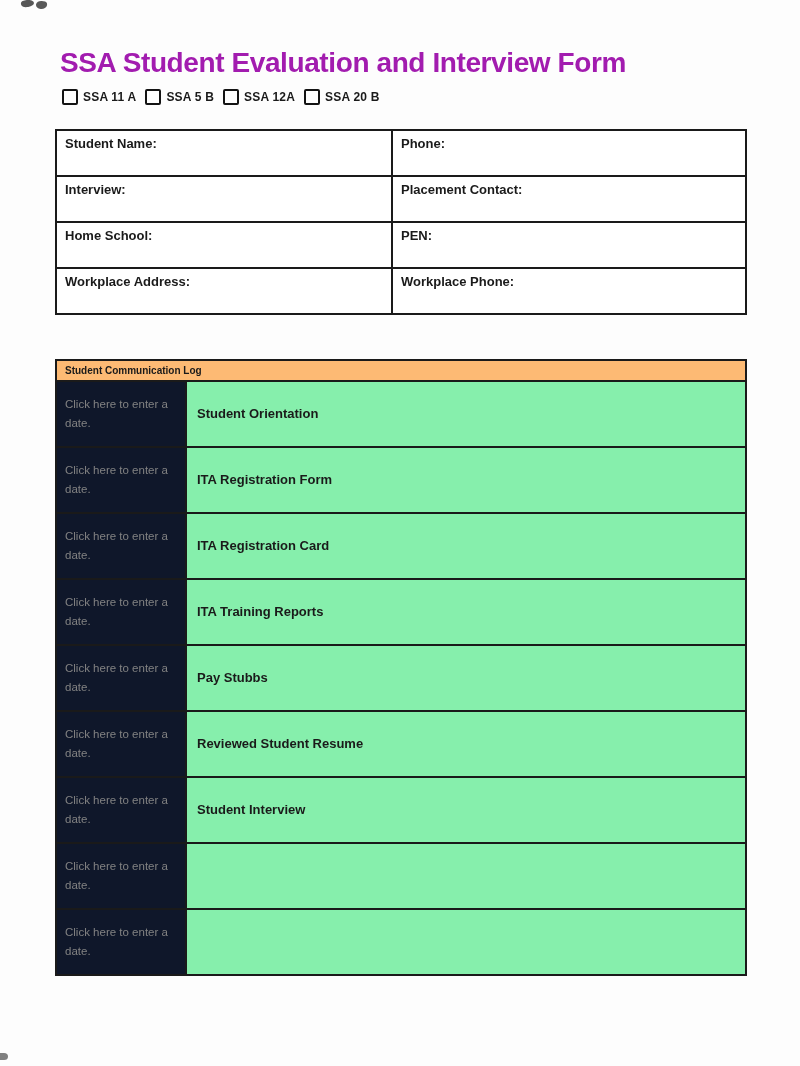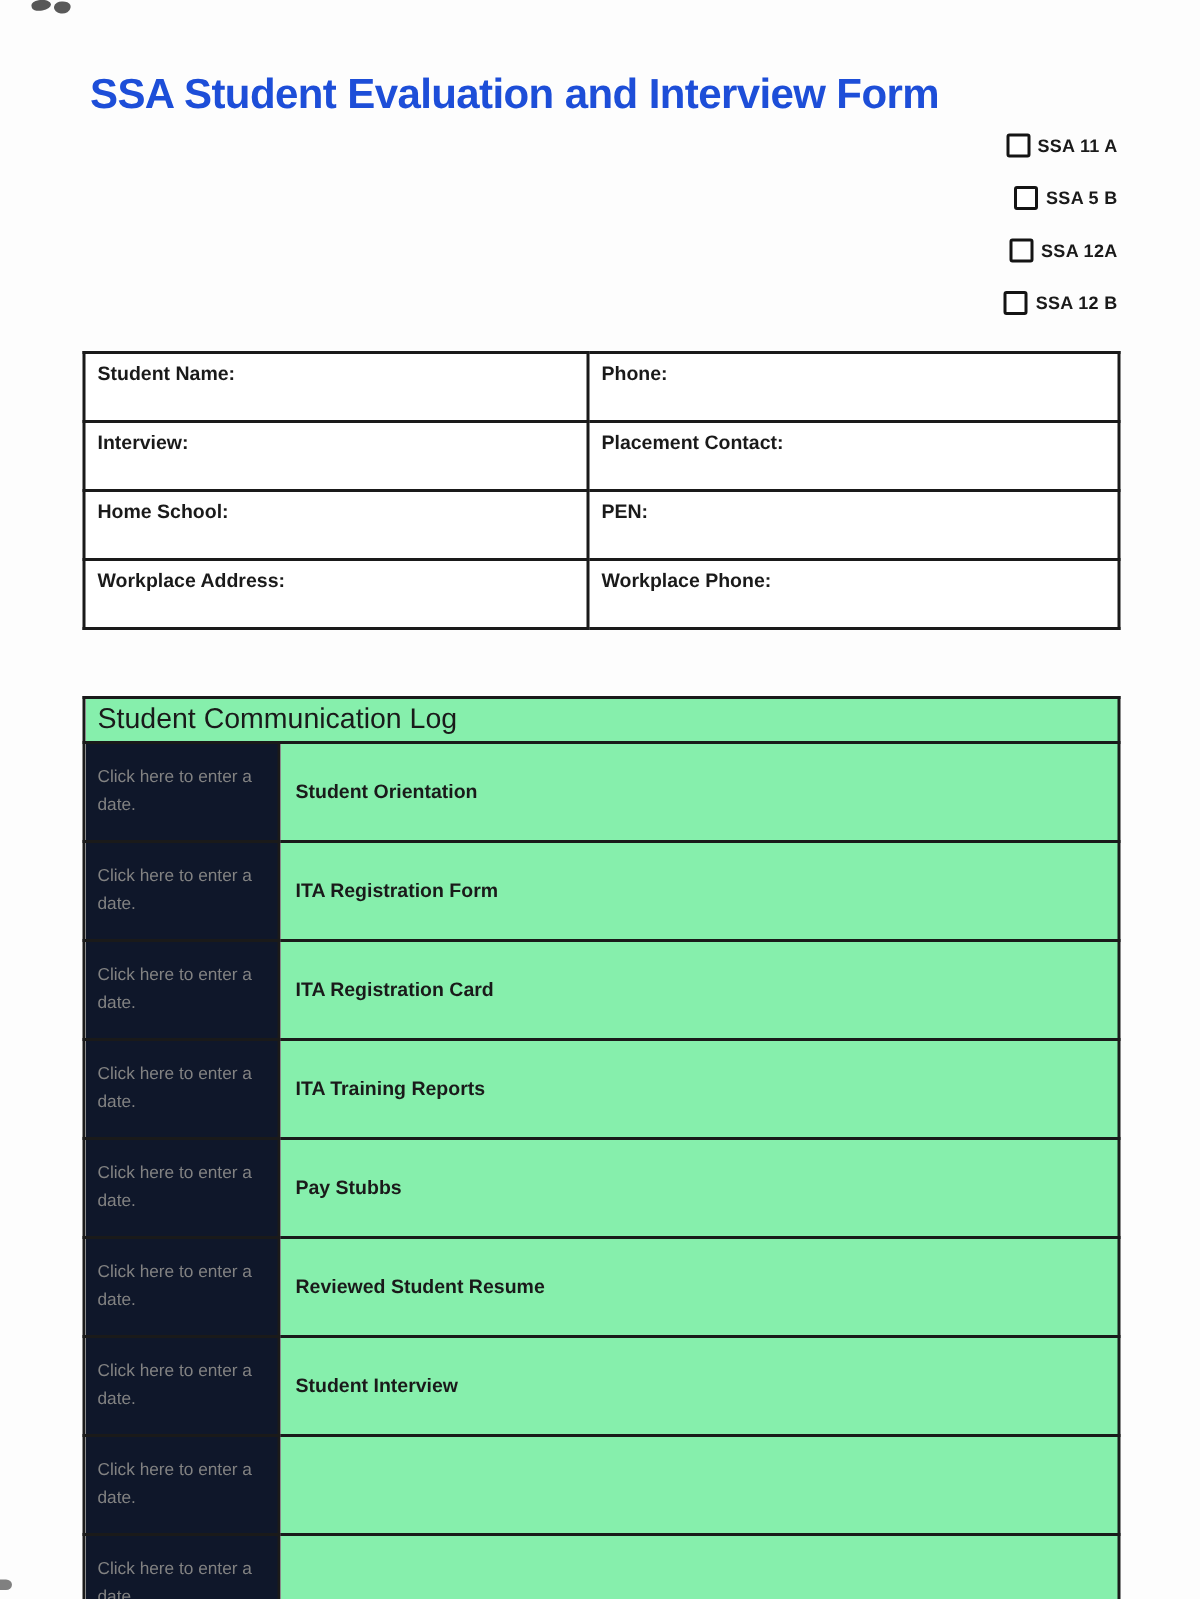--- a/index.html
+++ b/index.html
@@ -8,26 +8,26 @@
     background:#fdfdfd;
     font-family:"Liberation Sans", sans-serif;
     color:#1a1a1a;
     position:relative;
     overflow:hidden;
   }
   .page { position:absolute; left:55px; top:0; width:690px; }
 
   .title {
     font-size:28px; font-weight:600; letter-spacing:-0.4px;
-    color:#1d4ed8;
+    color:#a21caf;
     margin:48px 0 10px 5px;
     line-height:1.1;
   }
 
-  .checkbox-row { display:flex; align-items:flex-end; gap:19px; margin-left:7px;flex-direction:column; }
+  .checkbox-row { display:flex; align-items:flex-end; gap:9px; margin-left:7px; }
   .cb-item { display:flex; align-items:center; gap:5px; }
   .cb-box {
     width:12px; height:12px; flex:0 0 auto;
     border:2px solid #141414; border-radius:2px; background:#ffffff;
   }
   .cb-label { font-size:12px; font-weight:700; letter-spacing:0.2px; white-space:nowrap; }
 
   table { border-collapse:collapse; table-layout:fixed; width:690px; }
   td { overflow:hidden;margin-left:36px; }
 
@@ -37,22 +37,22 @@
     vertical-align:top;
     padding:5px 8px;
     height:34px;
     font-size:13px; font-weight:700;
     background:#ffffff;
   }
 
   table.log { margin-top:44px; }
   .log-title-cell {
     border:2px solid #1a1a1a;
-    background:#86efac;
-    font-size:19px; font-weight:400;
+    background:#fdba74;
+    font-size:10px; font-weight:700;
     padding:3px 8px; height:13px;
     vertical-align:middle;
   }
   .log-head-cell {
     border:2px solid #1a1a1a;
     background:#d8d8d8;
     font-size:10px; font-weight:700;
     padding:2px 8px; height:11px;
     vertical-align:middle;
   }
@@ -109,21 +109,21 @@
     <div class="cb-item">
       <span class="cb-box"></span>
       <span class="cb-label">SSA 5 B</span>
     </div>
     <div class="cb-item">
       <span class="cb-box"></span>
       <span class="cb-label">SSA 12A</span>
     </div>
     <div class="cb-item">
       <span class="cb-box"></span>
-      <span class="cb-label">SSA 12 B</span>
+      <span class="cb-label">SSA 20 B</span>
     </div>
   </div>
 
   <table class="info">
     <colgroup>
         <col style="width:336px">
         <col style="width:354px">
       </colgroup>
     <tbody>
         <tr>

